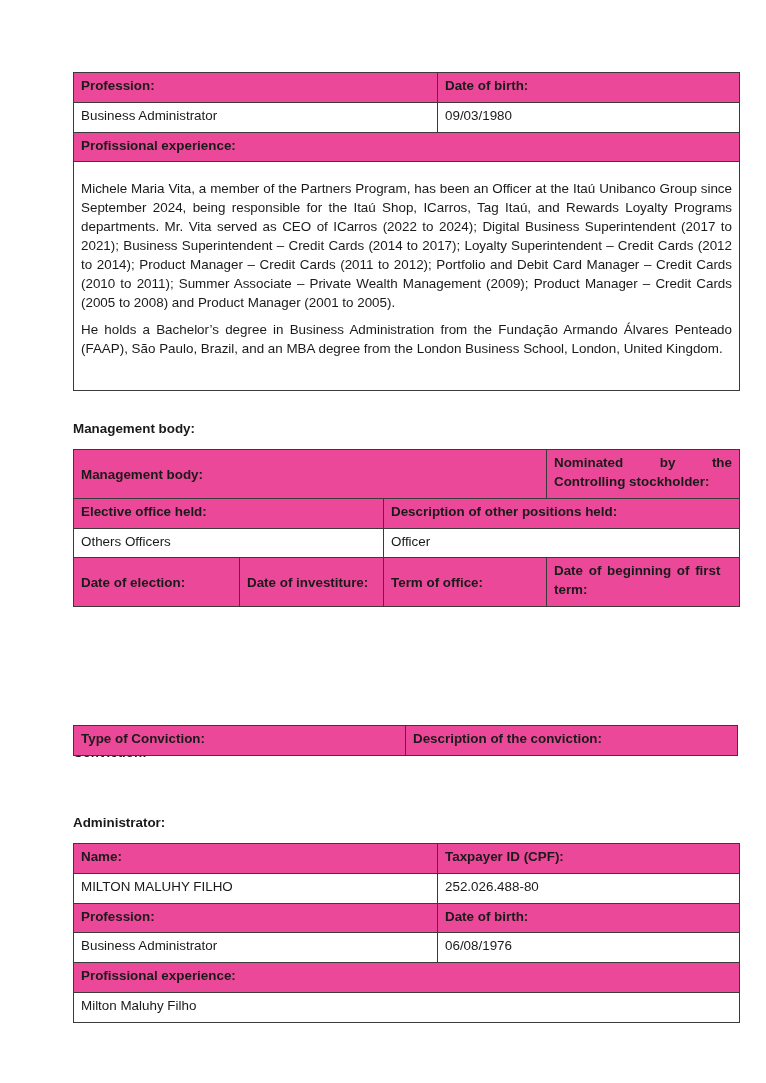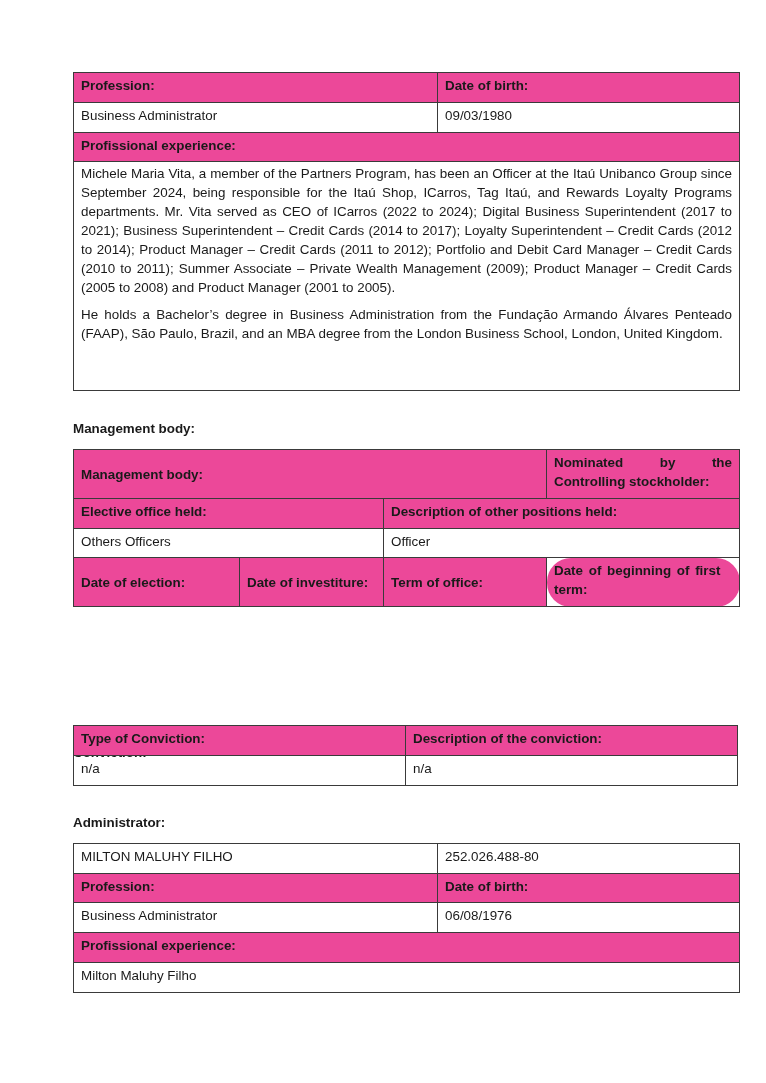--- a/index.html
+++ b/index.html
@@ -35,21 +35,21 @@
     <td class="h">Date of birth:</td>
   </tr>
   <tr style="height:30px">
     <td>Business Administrator</td>
     <td>09/03/1980</td>
   </tr>
   <tr style="height:29px">
     <td class="h" colspan="2">Profissional experience:</td>
   </tr>
   <tr style="height:229px">
-    <td colspan="2" class="justify" style="padding-top:2px;">
+    <td colspan="2" class="justify" style="padding-top:17px;">
       <p class="par">Michele Maria Vita, a member of the Partners Program, has been an Officer at the Itaú Unibanco Group since September 2024, being responsible for the Itaú Shop, ICarros, Tag Itaú, and Rewards Loyalty Programs departments. Mr. Vita served as CEO of ICarros (2022 to 2024); Digital Business Superintendent (2017 to 2021); Business Superintendent – Credit Cards (2014 to 2017); Loyalty Superintendent – Credit Cards (2012 to 2014); Product Manager – Credit Cards (2011 to 2012); Portfolio and Debit Card Manager – Credit Cards (2010 to 2011); Summer Associate – Private Wealth Management (2009); Product Manager – Credit Cards (2005 to 2008) and Product Manager (2001 to 2005).</p>
       <p class="par">He holds a Bachelor’s degree in Business Administration from the Fundação Armando Álvares Penteado (FAAP), São Paulo, Brazil, and an MBA degree from the London Business School, London, United Kingdom.</p>
     </td>
   </tr>
 </tbody>
   </table>
 
 <div class="label" style="top:421px;">Management body:</div>
 
 <table class="tbl" style="left:73px; top:449px; width:666px;">
@@ -71,52 +71,52 @@
     <td class="h" colspan="2">Description of other positions held:</td>
   </tr>
   <tr style="height:29px">
     <td colspan="2">Others Officers</td>
     <td colspan="2">Officer</td>
   </tr>
   <tr style="height:49px">
     <td class="h h-mid">Date of election:</td>
     <td class="h h-mid">Date of investiture:</td>
     <td class="h h-mid">Term of office:</td>
-    <td class="h" style="word-spacing:2px;border-radius:24px;">Date of beginning of first term:</td>
+    <td class="h" style="word-spacing:2px;">Date of beginning of first term:</td>
   </tr>
 </tbody>
   </table>
 
 <div class="label" style="top:697px;margin-top:48px;">Conviction:</div>
 
 <table class="tbl" style="left:73px; top:725px; width:664px;">
   <colgroup>
       <col style="width:332px">
       <col style="width:332px">
     </colgroup>
   <tbody>
       <tr style="height:30px">
     <td class="h">Type of Conviction:</td>
     <td class="h">Description of the conviction:</td>
   </tr>
-  <tr style="height:30px">
-    <td>n/a</td>
-    <td>n/a</td>
-  </tr>
 </tbody>
   </table>
 
 <div class="label" style="top:815px;">Administrator:</div>
 
 <table class="tbl" style="left:73px; top:843px; width:666px;">
   <colgroup>
       <col style="width:364px">
       <col style="width:302px">
     </colgroup>
   <tbody>
+      <tr style="height:30px">
+    <td class="h">Name:</td>
+    <td class="h">Taxpayer ID (CPF):</td>
+  </tr>
   <tr style="height:30px">
     <td>MILTON MALUHY FILHO</td>
     <td>252.026.488-80</td>
   </tr>
   <tr style="height:29px">
     <td class="h">Profession:</td>
     <td class="h">Date of birth:</td>
   </tr>
   <tr style="height:30px">
     <td>Business Administrator</td>

